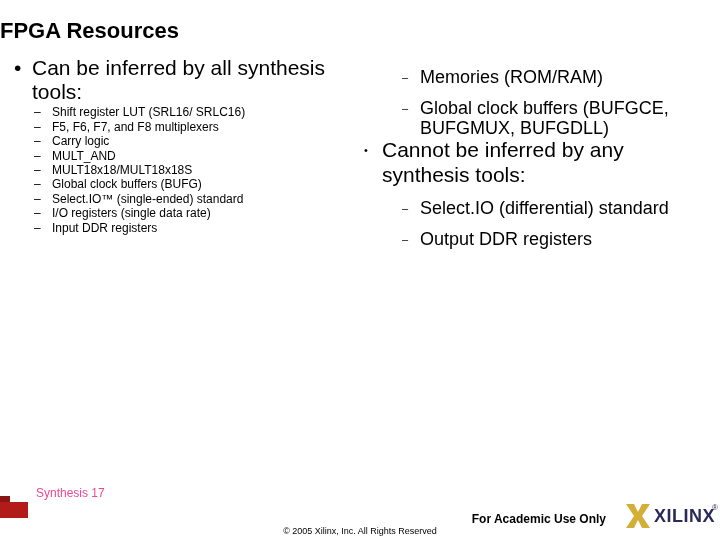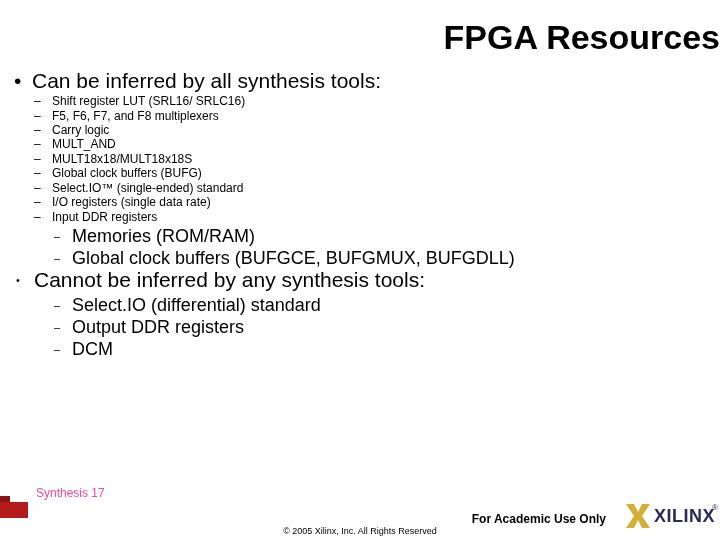--- a/index.html
+++ b/index.html
@@ -1,28 +1,28 @@
 <!DOCTYPE html>
 <html><head>
 <meta charset="utf-8">
 <style>
   * { margin: 0; padding: 0; box-sizing: border-box; }
   html, body { width: 720px; height: 540px; font-family: Arial, Helvetica, sans-serif; background: #fff; color: #000; overflow: hidden; }
   .slide { position: relative; width: 720px; height: 540px; }
-  .title { text-align: right; font-size: 34px; font-weight: bold; padding-top: 18px; padding-bottom: 6px; }
-  .content { display: flex; flex-direction: column; padding: 6px 14px 0 14px; }
+  .title { text-align: left; font-size: 22px; font-weight: bold; padding-top: 18px; padding-bottom: 6px; }
+  .content { display: flex; flex-direction: row; padding: 6px 14px 0 14px; }
   .col { flex: 1; }
   .col-left { padding-right: 6px; }
   .col-right { padding-left: 2px; }
   ul { list-style: none; }
   .lvl1 { font-size: 21px; line-height: 1.15; margin-bottom: 2px; padding-left: 18px; text-indent: -18px; }
   .lvl1 .bullet { display: inline-block; width: 18px; text-indent: 0; }
   .lvl2 { font-size: 12px; line-height: 1.12; padding-left: 38px; text-indent: -18px; margin-top: 1px; }
   .lvl2 .bullet { display: inline-block; width: 18px; text-indent: 0; }
-  .lvl3 { font-size: 18px; line-height: 1.12; padding-left: 56px; text-indent: -18px; margin-top: 2px; }
+  .lvl3 { font-size: 18px; line-height: 1.12; padding-left: 56px; text-indent: -18px; margin-top: 11px; }
   .lvl3 .bullet { display: inline-block; width: 18px; text-indent: 0; font-size: 11px; vertical-align: 2px; }
   .col-right .lvl1 .bullet { font-size: 11px; vertical-align: 3px; }
   .footer { position: absolute; bottom: 0; left: 0; right: 0; height: 48px; }
   .footer-label { position: absolute; left: 36px; bottom: 40px; font-size: 12px; color: #ec4899; }
   .footer-copy { position: absolute; left: 50%; transform: translateX(-50%); bottom: 4px; font-size: 9px; color: #000; white-space: nowrap; }
   .footer-right { position: absolute; right: 114px; bottom: 14px; font-size: 12px; font-weight: bold; padding-left: 48px; }
   .accent { position: absolute; left: 0; bottom: 22px; width: 28px; height: 16px; background: #b31b1b; }
   .accent2 { position: absolute; left: 0; bottom: 22px; width: 10px; height: 22px; background: #8a1515; }
   .logo { position: absolute; right: 0; bottom: 10px; width: 96px; height: 32px; }
   .logo-text { font-family: Arial, sans-serif; font-size: 18px; font-weight: bold; letter-spacing: 0.5px; fill: #2a2a5a; }
@@ -58,21 +58,20 @@
     <div class="col col-right">
       <ul>
         <li class="lvl3"><span class="bullet">–</span><span>Memories (ROM/RAM)</span></li>
         <li class="lvl3"><span class="bullet">–</span><span>Global clock buffers (BUFGCE, BUFGMUX, BUFGDLL)</span></li>
 
         <li class="lvl1">
           <span class="bullet">•</span><span>Cannot be inferred by any synthesis tools:</span>
         </li>
         <li class="lvl3"><span class="bullet">–</span><span>Select.IO (differential) standard</span></li>
         <li class="lvl3"><span class="bullet">–</span><span>Output DDR registers</span></li>
-        <li class="lvl3"><span class="bullet">–</span><span>DCM</span></li>
       </ul>
     </div>
 
   </div>
 
   <div class="footer">
     <div class="accent2"></div>
     <div class="accent"></div>
     <div class="footer-label">Synthesis  17</div>
     <div class="footer-copy">© 2005 Xilinx, Inc. All Rights Reserved</div>

